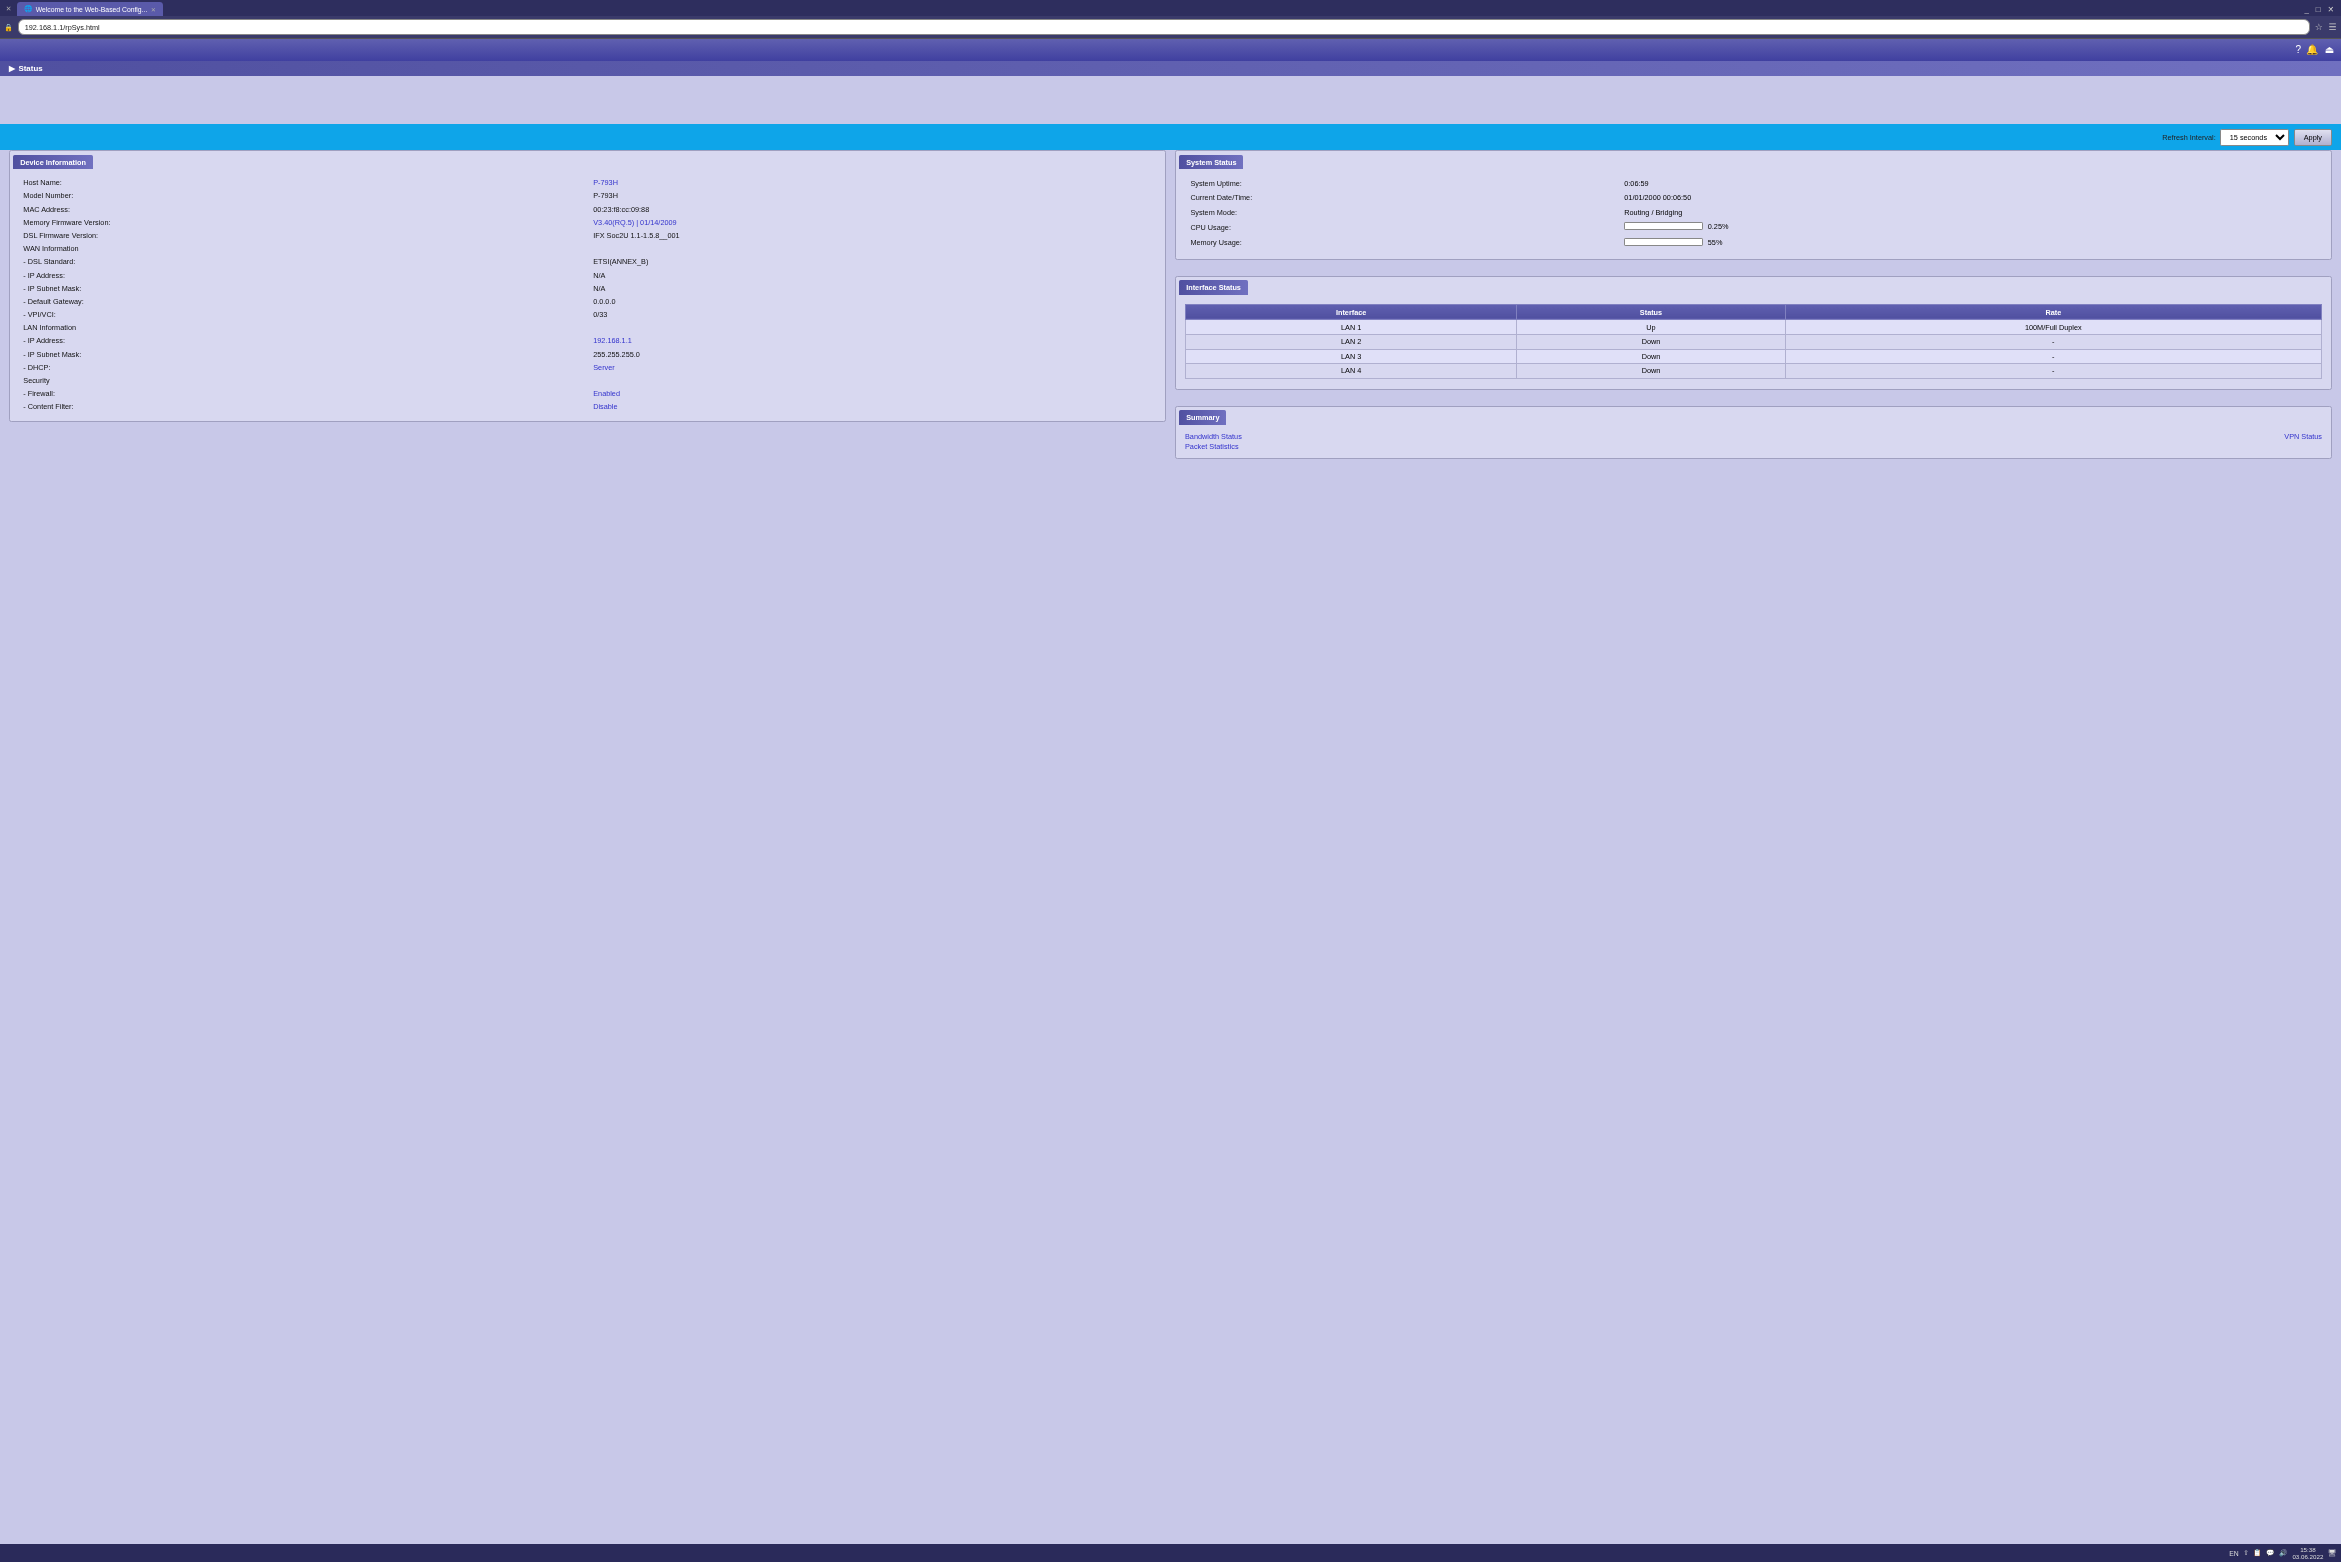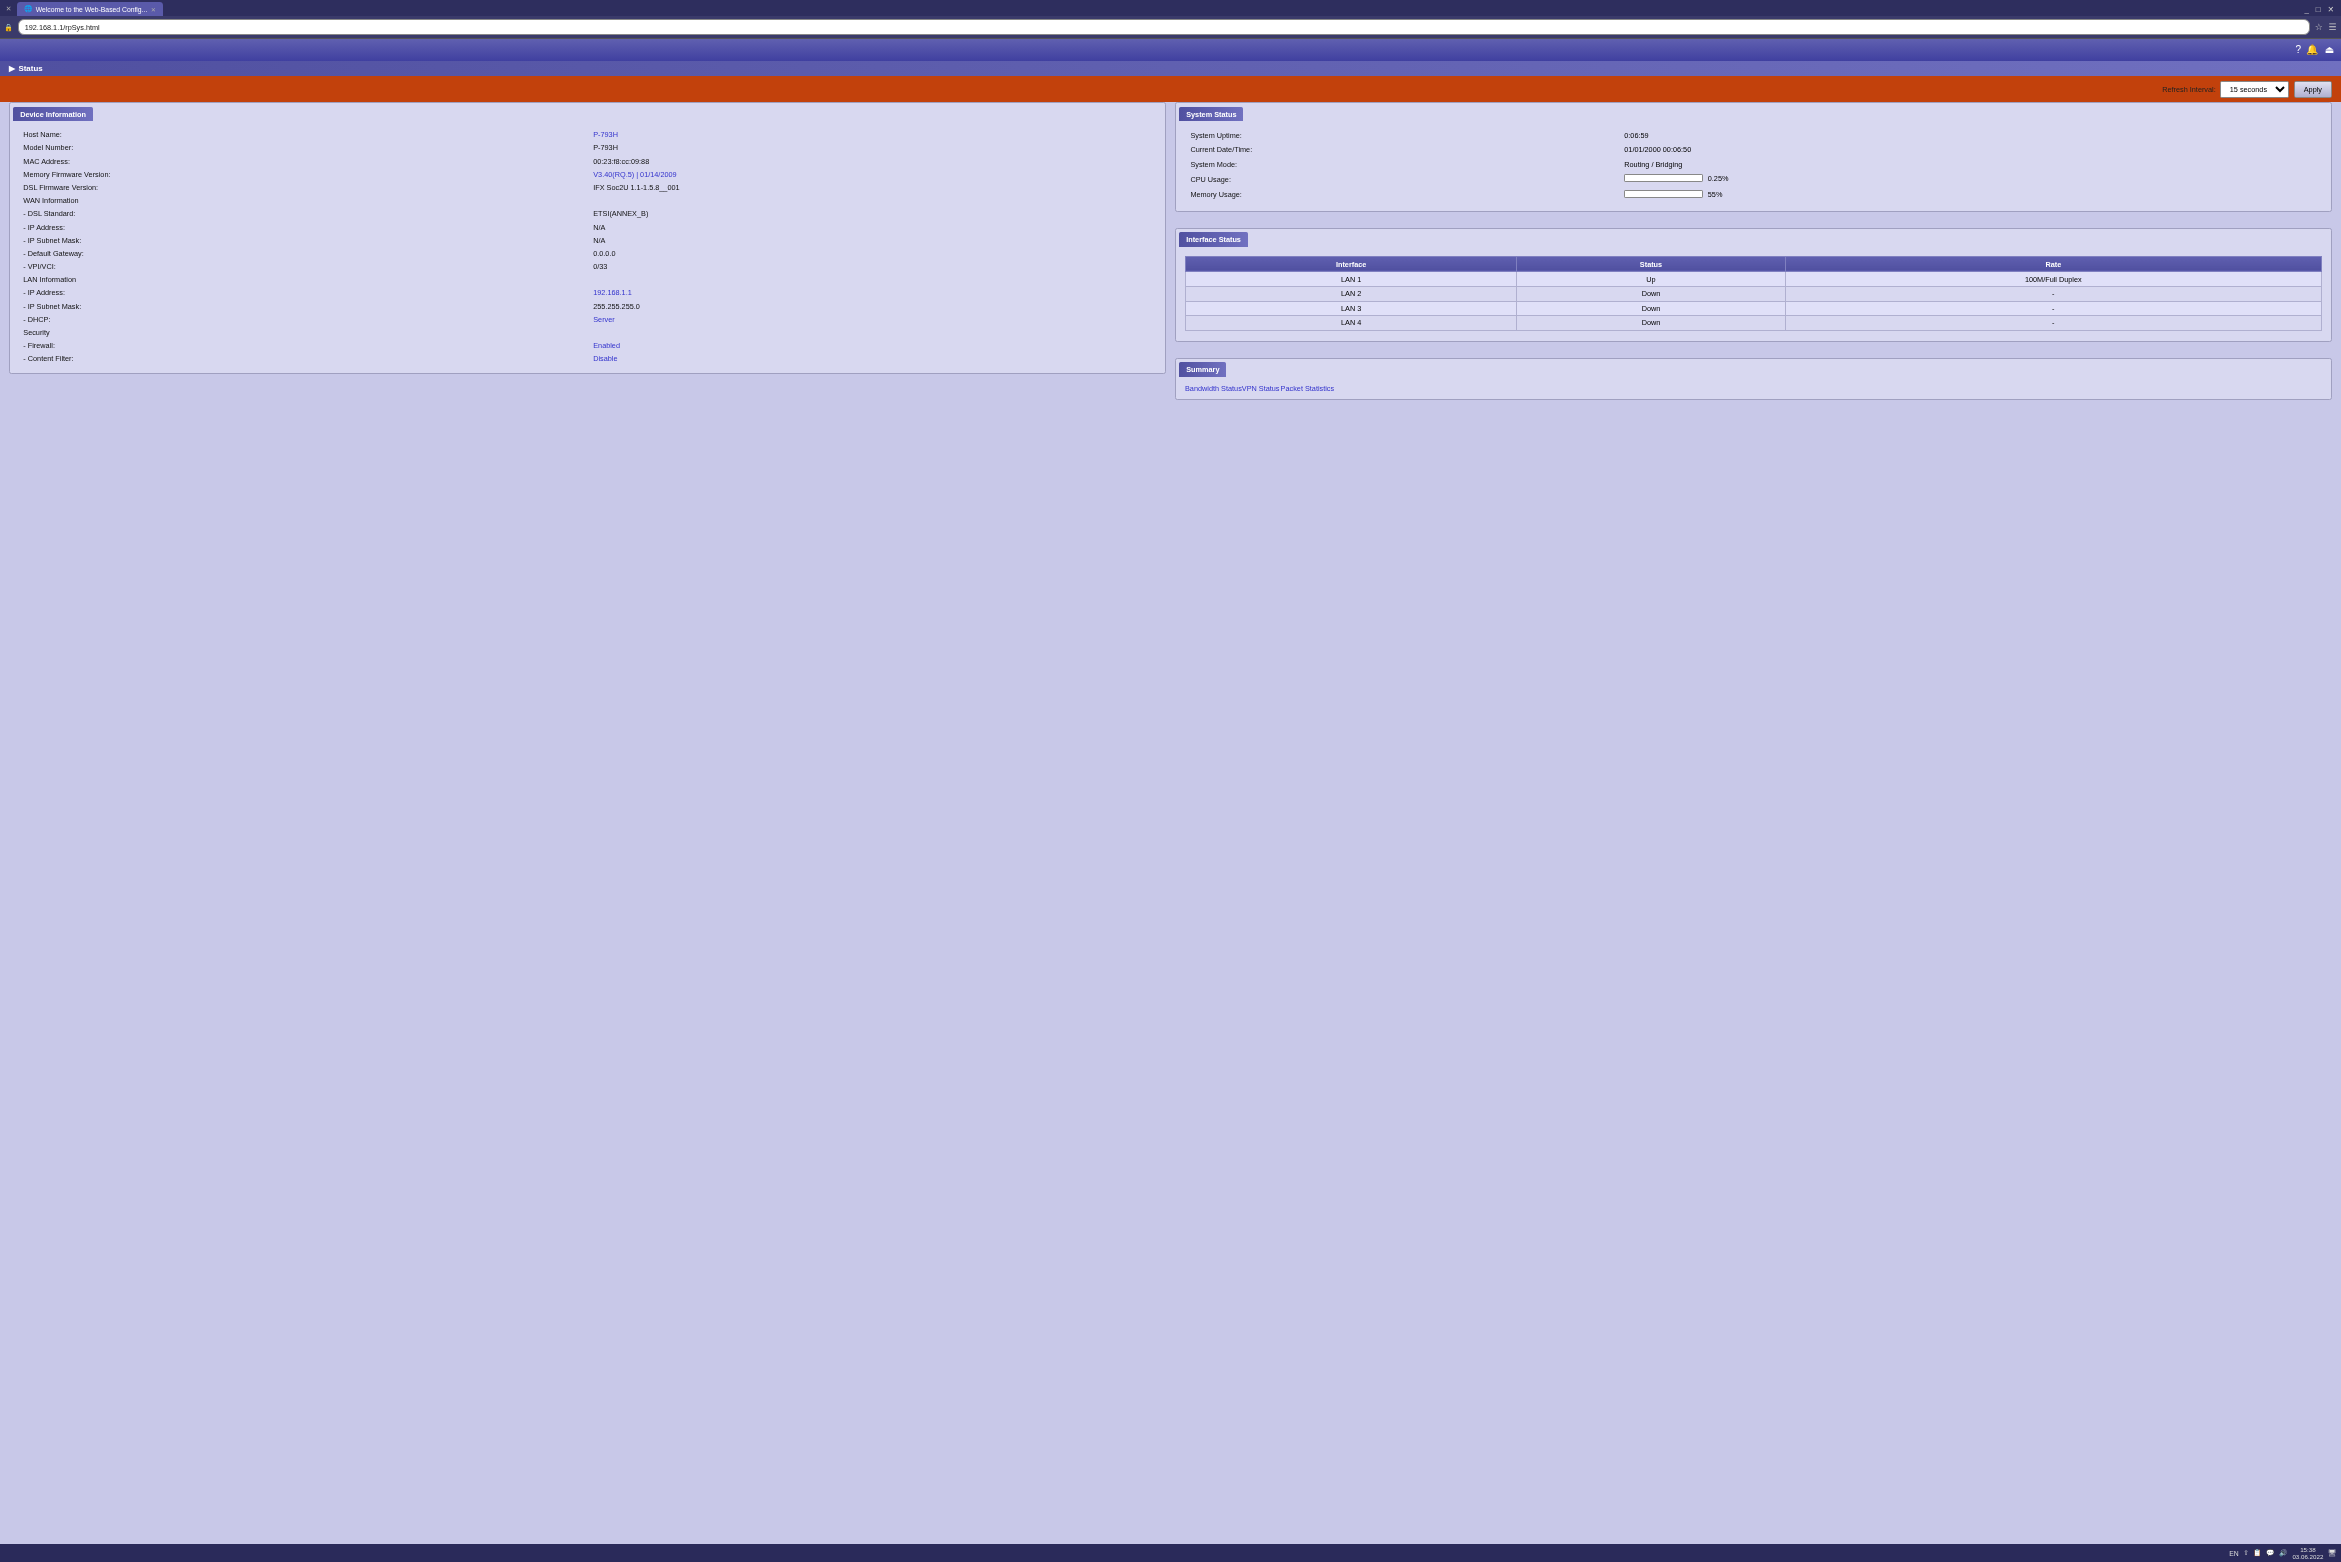--- a/index.html
+++ b/index.html
@@ -119,21 +119,22 @@
       align-items: center;
       gap: 3.4px;
     }
 
     .refresh-bar {
       display: flex;
       justify-content: flex-end;
       align-items: center;
       padding: 4.5px 9px;
       gap: 4.5px;
-      background: #c2410c;
+      background: #0ea5e9;
+      margin-top: 48px;
     }
     .refresh-label {
       font-size: 7.3px;
       color: #222;
     }
     .refresh-select {
       padding: 1.7px 4.5px;
       font-size: 7.3px;
       background: #fff;
       border: 0.6px solid #888;
@@ -263,21 +264,21 @@
       font-size: 7.3px;
     }
     .iface-table tr:nth-child(even) td {
       background: #d8d8f0;
     }
 
     
     .summary-links {
       padding: 4.5px 9px 6.8px 9px;
       display: flex;
-      flex-direction: row;
+      flex-direction: column;
       gap: 1.1px;
       text-align: center;
     }
     .summary-links a {
       color: #3333cc;
       text-decoration: none;
       font-size: 7.3px;
     }
     .summary-row {
       display: flex;

